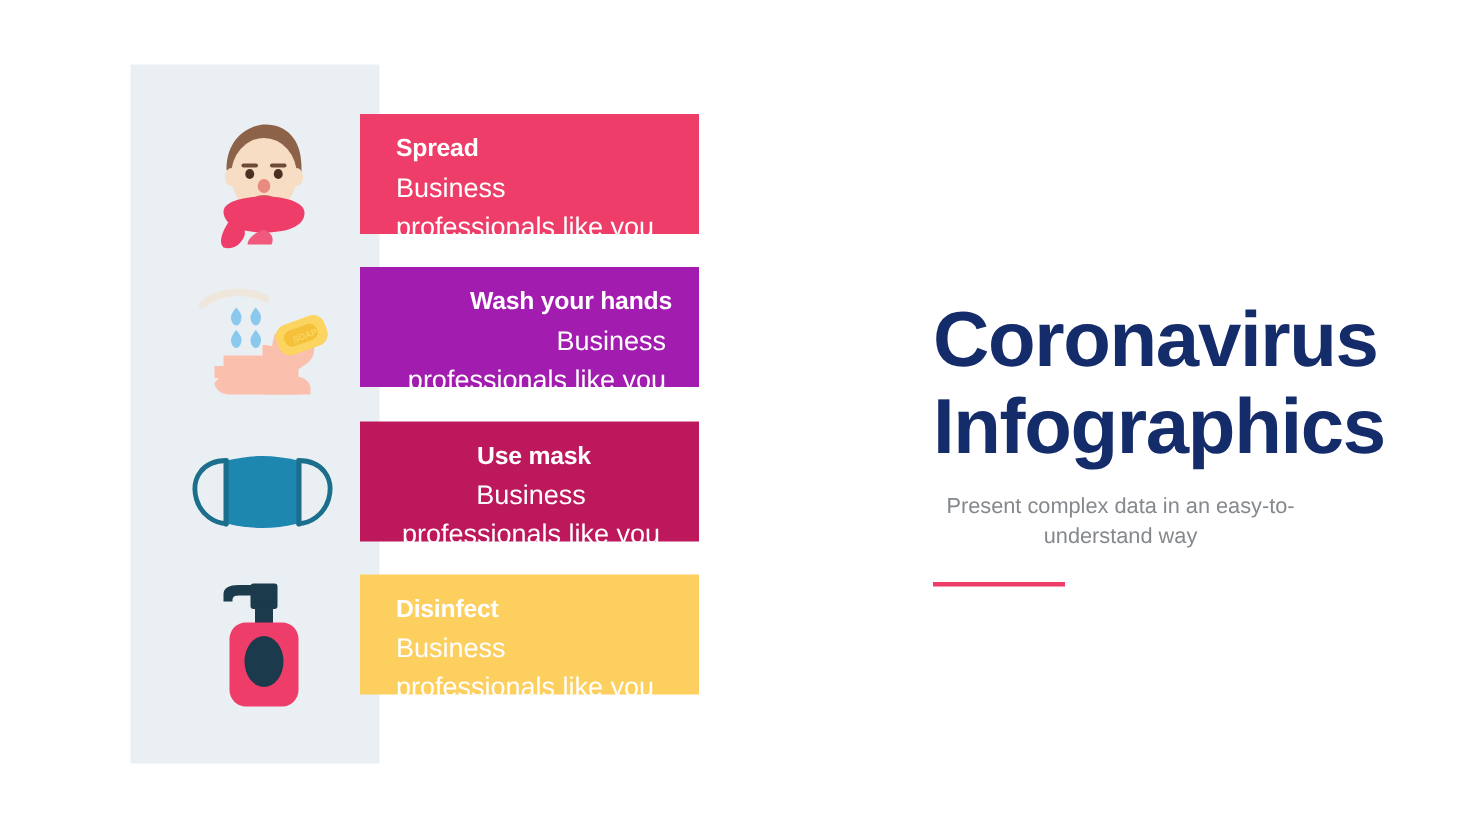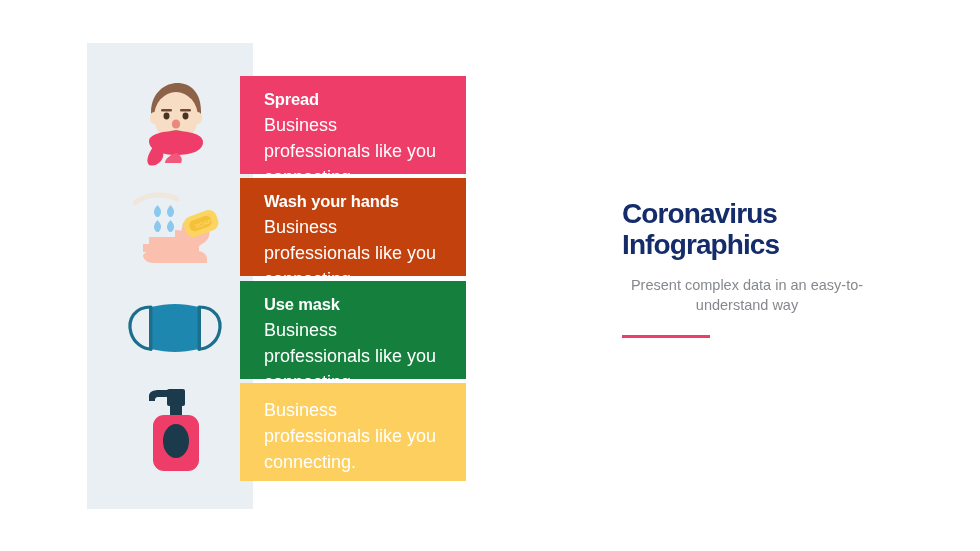--- a/index.html
+++ b/index.html
@@ -31,21 +31,21 @@
   }
   .step-icon{
     position:absolute;
     left:0; top:0;
     width:110px; height:94px;
     display:flex; align-items:center; justify-content:center;
   }
   .step-card{
     position:absolute;
     left:120px; top:0;
-    width:226px; height:98px;
+    width:226px; height:80px;
     box-sizing:border-box;
     padding:14px 18px 0 24px;
   }
   .step-title{
     font-size:16.5px;
     font-weight:bold;
     color:#ffffff;
     letter-spacing:-0.15px;
     line-height:1.1;
     margin:0 0 4px 0;
@@ -58,21 +58,21 @@
     max-width:180px;
   }
 
   
   #title-block{
     position:absolute;
     left:622px; top:198px;
     width:300px;
   }
   #main-title{
-    font-size:28px;
+    font-size:52px;
     font-weight:bold;
     color:#152C6B;
     line-height:1.12;
     letter-spacing:-0.9px;
     margin:0;
     white-space:pre-line;
   }
   #subtitle{
     font-size:14.5px;
     color:#85898D;
@@ -144,41 +144,41 @@
         <path d="M22 66 L72 66 C78 66 82 70 82 74 L82 78 L28 78 C22 78 18 74 18 70 Z" fill="#FBBFAE"></path>
         <path d="M50 45 C60 45 70 52 74 60 L74 78 L50 78 Z" fill="#FBBFAE"></path>
 
         <path d="M58 38 C64 32 74 32 80 38 C86 44 86 52 80 57 L64 68 L54 56 Z" fill="#FBBFAE"></path>
 
         <rect x="59" y="28" width="34" height="21" rx="8" transform="rotate(-20 76 38)" fill="#FBD55F"></rect>
         <rect x="64" y="33" width="23" height="11" rx="5" transform="rotate(-20 75.5 38.5)" fill="#F5C13B"></rect>
         <text x="70" y="42" transform="rotate(-20 75 40)" font-family="Liberation Sans, sans-serif" font-size="6" font-weight="bold" fill="#FBD55F">SOAP</text>
       </svg>
     </div>
-    <div class="step-card" style="background:#c2410c;">
+    <div class="step-card" style="background:#a21caf;text-align:right;">
       <p class="step-title">Wash your hands</p>
       <p class="step-desc">Business professionals like you connecting.</p>
     </div>
   </div>
 
   <div class="step-row" style="top:205px;">
     <div class="step-icon">
       <svg width="100" height="66" viewBox="0 0 100 66">
 
         <path d="M26 12 C10 12 2 24 6 38 C9 48 18 54 26 54" stroke="#1B6E8C" stroke-width="3.2" fill="none" stroke-linecap="round"></path>
 
         <path d="M74 12 C90 12 98 24 94 38 C91 48 82 54 74 54" stroke="#1B6E8C" stroke-width="3.2" fill="none" stroke-linecap="round"></path>
 
         <path d="M26 12 C44 8 56 8 74 12 L74 54 C56 58 44 58 26 54 Z" fill="#1E87B0"></path>
 
         <rect x="24" y="11" width="3.4" height="45" rx="1.7" fill="#1B6E8C"></rect>
         <rect x="72.6" y="11" width="3.4" height="45" rx="1.7" fill="#1B6E8C"></rect>
       </svg>
     </div>
-    <div class="step-card" style="background:#15803d;">
+    <div class="step-card" style="background:#be185d;text-align:center;">
       <p class="step-title">Use mask</p>
       <p class="step-desc">Business professionals like you connecting.</p>
     </div>
   </div>
 
   <div class="step-row" style="top:307px;">
     <div class="step-icon">
       <svg width="76" height="92" viewBox="0 0 76 92">
 
         <path d="M12 12 C12 8 16 6 22 6 L38 6 L38 13 L22 13 C18 13 18 15 18 17 L12 17 Z" fill="#1B3A4B"></path>
@@ -186,20 +186,21 @@
         <rect x="30" y="5" width="18" height="17" rx="2" fill="#1B3A4B"></rect>
 
         <rect x="33" y="21" width="12" height="11" fill="#1B3A4B"></rect>
 
         <rect x="16" y="31" width="46" height="56" rx="11" fill="#EE3D68"></rect>
 
         <ellipse cx="39" cy="57" rx="13" ry="17" fill="#1B3A4B"></ellipse>
       </svg>
     </div>
     <div class="step-card" style="background:#FCCF5F;">
+      <p class="step-title">Disinfect</p>
       <p class="step-desc">Business professionals like you connecting.</p>
     </div>
   </div>
 
 </div>
 
 <div id="title-block">
   <h1 id="main-title">Coronavirus
 Infographics</h1>
   <p id="subtitle">Present complex data in an easy-to-understand way</p>

